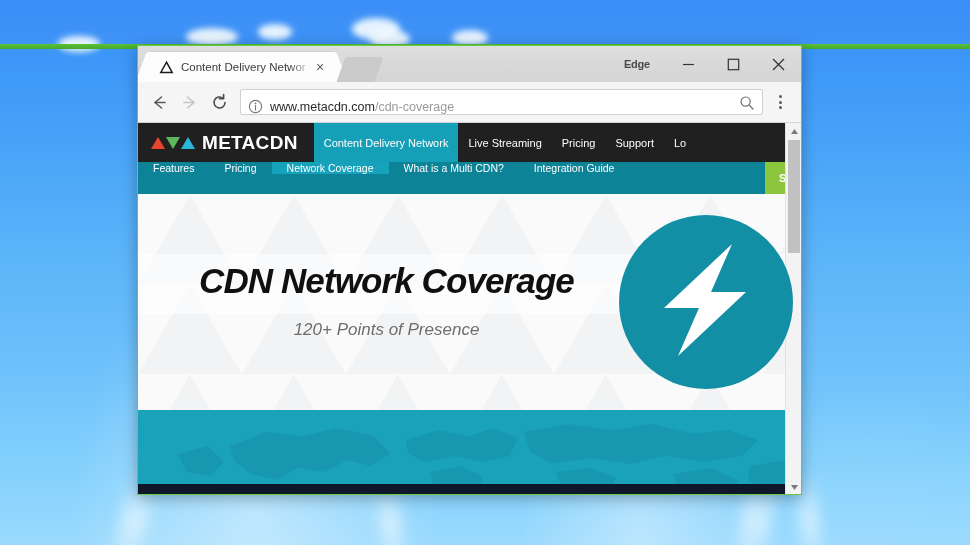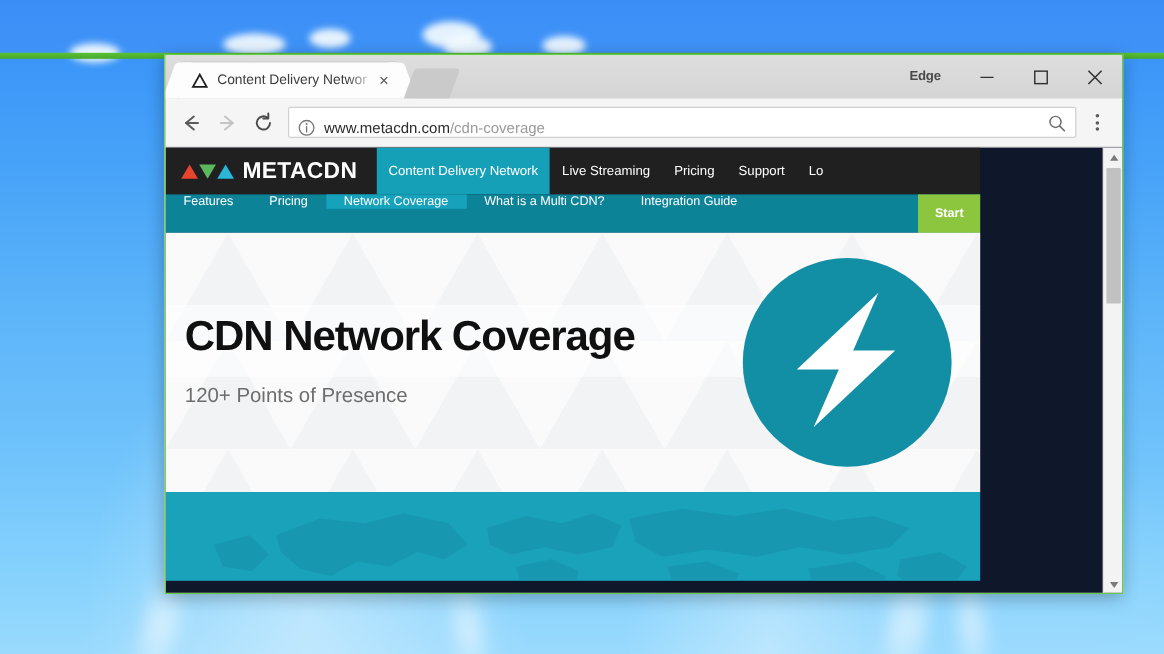--- a/index.html
+++ b/index.html
@@ -42,21 +42,21 @@
   .streak {
     position: absolute;
     background: linear-gradient(180deg, rgba(255,255,255,0) 0%, rgba(255,255,255,0.55) 45%, rgba(255,255,255,0) 100%);
     filter: blur(7px);
   }
 
   
   #browser-window {
     position: absolute;
     left: 137px; top: 45px;
-    width: 799px; height: 450px;
+    width: 665px; height: 450px;
     border: 1px solid #66cc44;
     background: #f1f1f1;
     box-shadow: 0 3px 14px rgba(0,0,0,0.30);
     overflow: hidden;
   }
 
   
   #tab-strip {
     position: relative;
     height: 36px;
@@ -224,21 +224,21 @@
     display: flex; align-items: center;
   }
   #hero-pattern {
     position: absolute; inset: 0;
     opacity: 1;
   }
   #hero-inner {
     position: relative; z-index: 2;
     display: flex; align-items: center; width: 100%;
   }
-  #hero-copy { flex: 1 1 auto; text-align: left; padding-left: 16px; }
+  #hero-copy { flex: 1 1 auto; text-align: center; padding-left: 16px; font-style: italic; }
   #hero-title {
     font-size: 35px; font-weight: bold; color: #101010;
     letter-spacing: -0.9px; margin-bottom: 16px;
   }
   #hero-sub {
     font-size: 17px; color: #6d6d6d; line-height: 1.55;
   }
   #hero-sub .hero-sub-line { display: block; }
   #hero-badge {
     flex: 0 0 174px; width: 174px; height: 174px;

